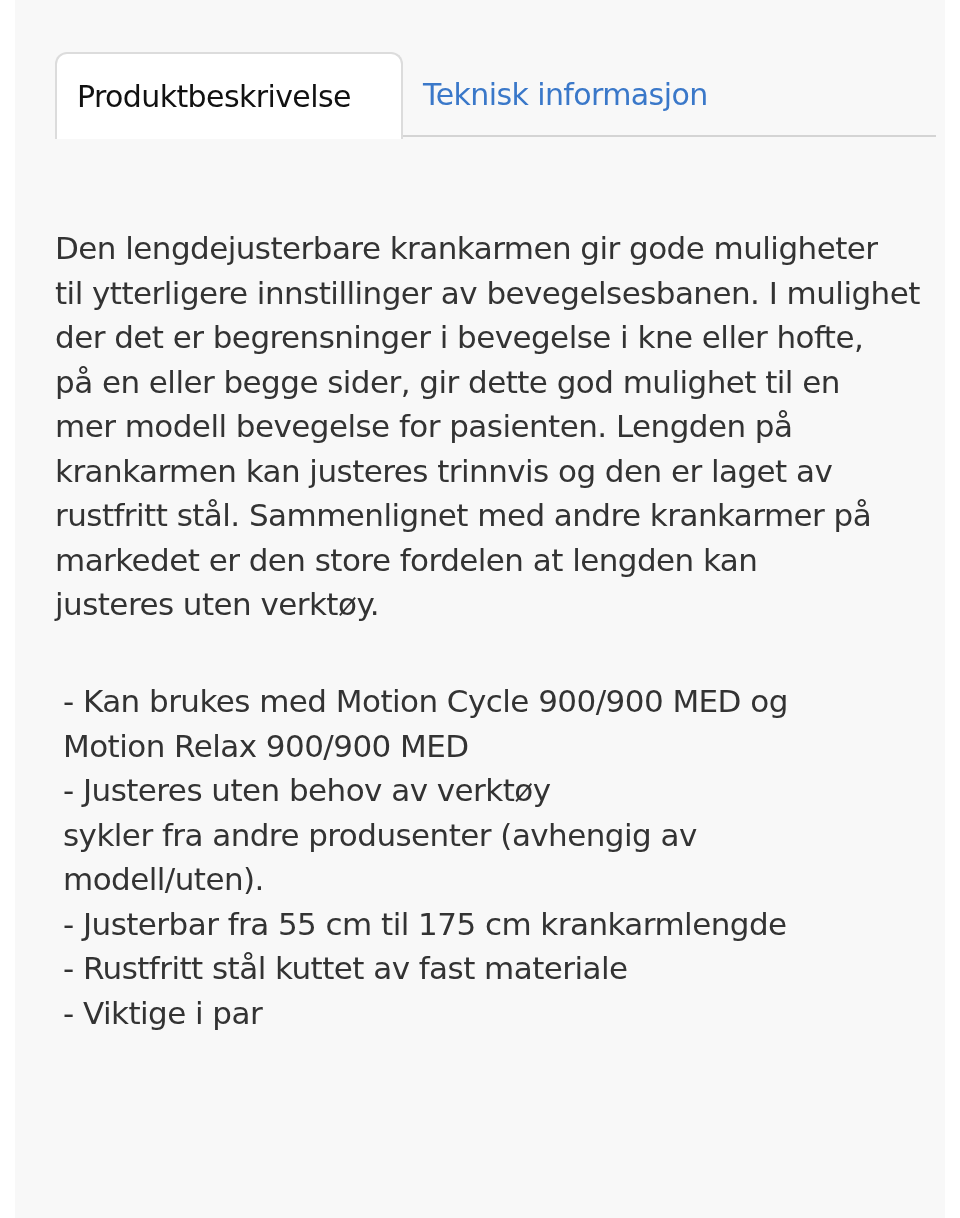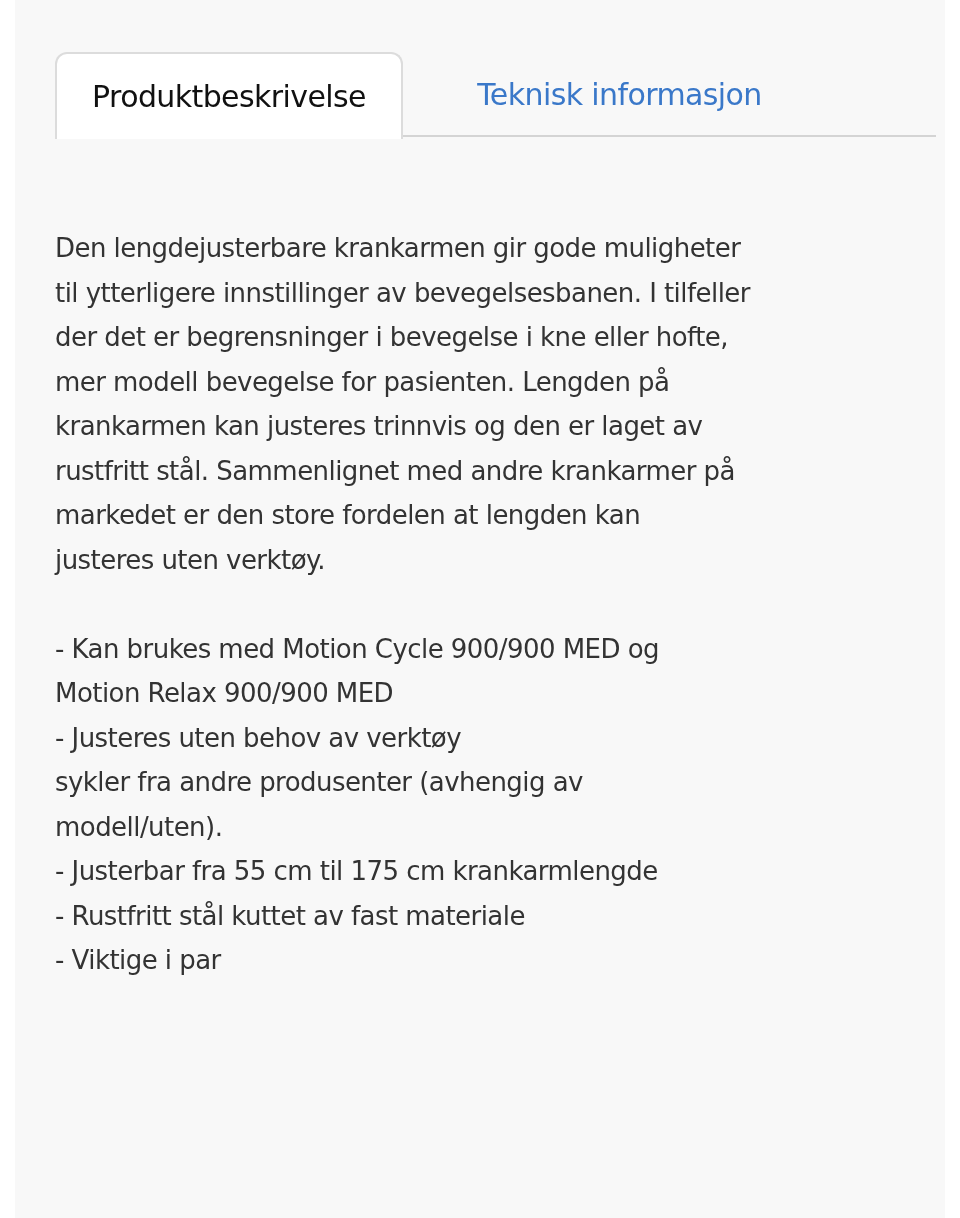--- a/index.html
+++ b/index.html
@@ -35,68 +35,68 @@
     }
     .tab {
       position: absolute;
       top: 0;
       height: 86px;
       box-sizing: border-box;
       font-family: "DejaVu Sans", sans-serif;
       font-size: 30px;
       letter-spacing: -0.6px;
       line-height: 86px;
-      text-align: center;
+      text-align: left;
       cursor: pointer;
+      padding-left: 20px;
     }
     .tab.active {
       left: 0;
       width: 348px;
       background: #ffffff;
       border: 2px solid #dcdcdc;
       border-bottom: none;
       border-radius: 12px 12px 0 0;
       color: #111111;
       z-index: 2;
       height: 87px;
     }
     .tab.inactive {
       left: 348px;
       width: 375px;
       color: #3a78c9;
       background: transparent;
-      margin-left: 29px;
     }
     .content {
       position: absolute;
       left: 40px;
       top: 226px;
       width: 900px;
       font-family: "DejaVu Sans", sans-serif;
-      font-size: 26px;
+      font-size: 31px;
       letter-spacing: -0.55px;
       line-height: 44.5px;
       color: #333333;
     }
     .content p {
       margin: 0;
     }
     .description {
       width: 890px;
     }
     .spacer {
       height: 44.5px;
     }
     .points-heading {
       font-weight: bold;
       color: #2b2b2b;
     }
     .points-list {
       list-style: none;
-      margin: 0;
+      margin: 8px;
       padding: 0;
     }
     .points-list li {
       margin: 0;
       padding: 0;
     }
   </style>
 </head>
 <body>
 
@@ -104,22 +104,23 @@
 
   <div class="tabs">
     <div class="tab-baseline"></div>
     <div class="tab active">Produktbeskrivelse</div>
     <div class="tab inactive">Teknisk informasjon</div>
   </div>
 
   <div class="content">
     <div class="description">
       <p>Den lengdejusterbare krankarmen gir gode muligheter</p>
-      <p>til ytterligere innstillinger av bevegelsesbanen. I tilfeller</p>
+      <p>til ytterligere innstillinger av bevegelsesbanen. I mulighet</p>
       <p>der det er begrensninger i bevegelse i kne eller hofte,</p>
+      <p>på en eller begge sider, gir dette god mulighet til en</p>
       <p>mer modell bevegelse for pasienten. Lengden på</p>
       <p>krankarmen kan justeres trinnvis og den er laget av</p>
       <p>rustfritt stål. Sammenlignet med andre krankarmer på</p>
       <p>markedet er den store fordelen at lengden kan</p>
       <p>justeres uten verktøy.</p>
     </div>
 
     <div class="spacer"></div>
 
 

